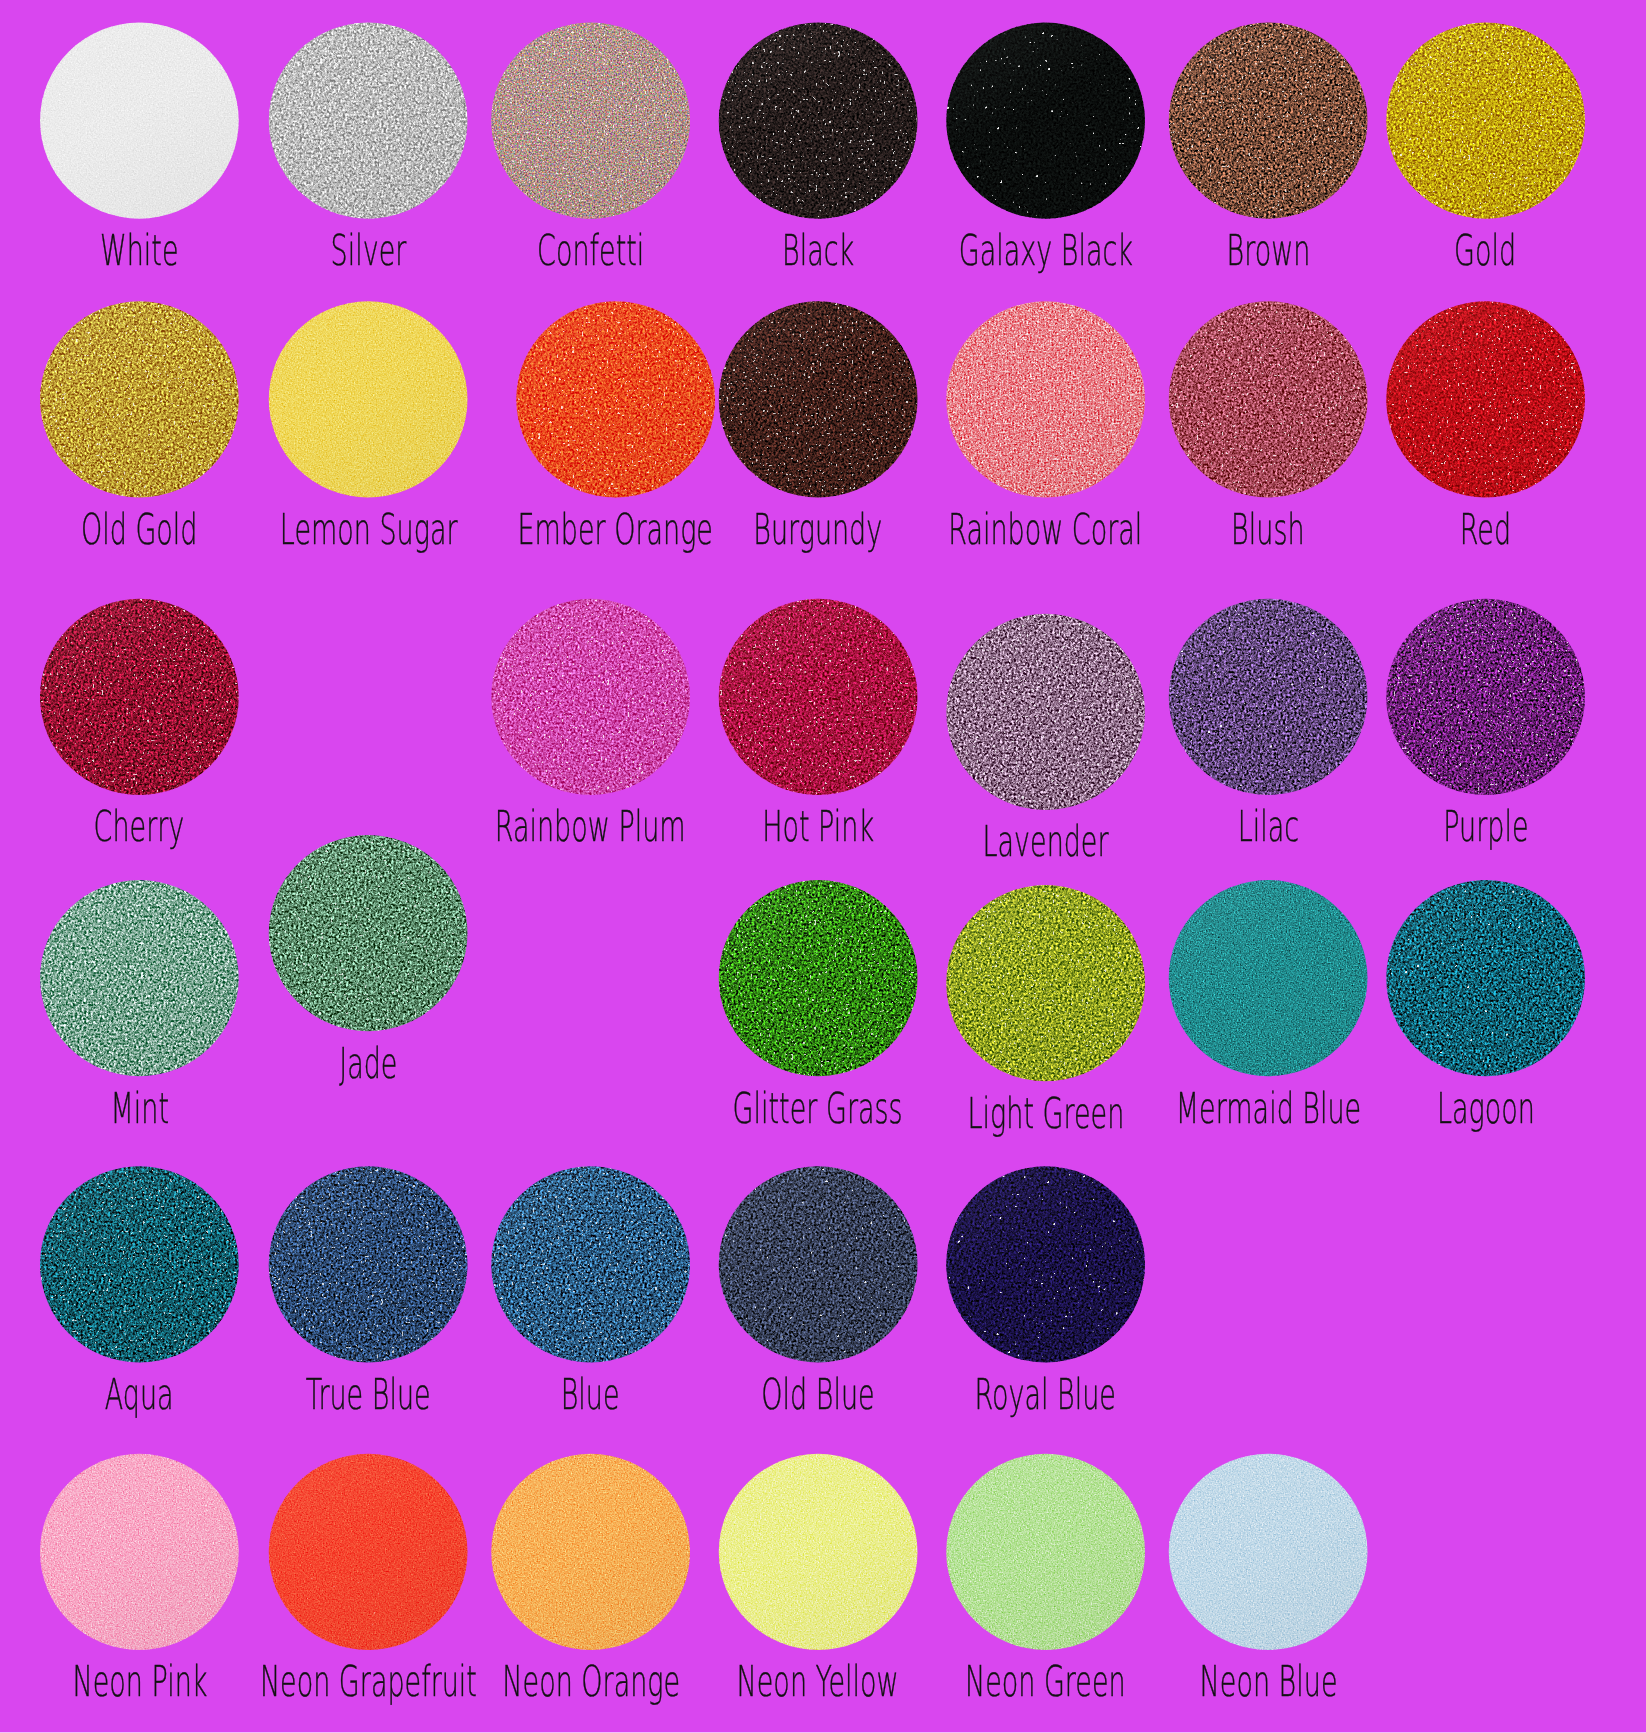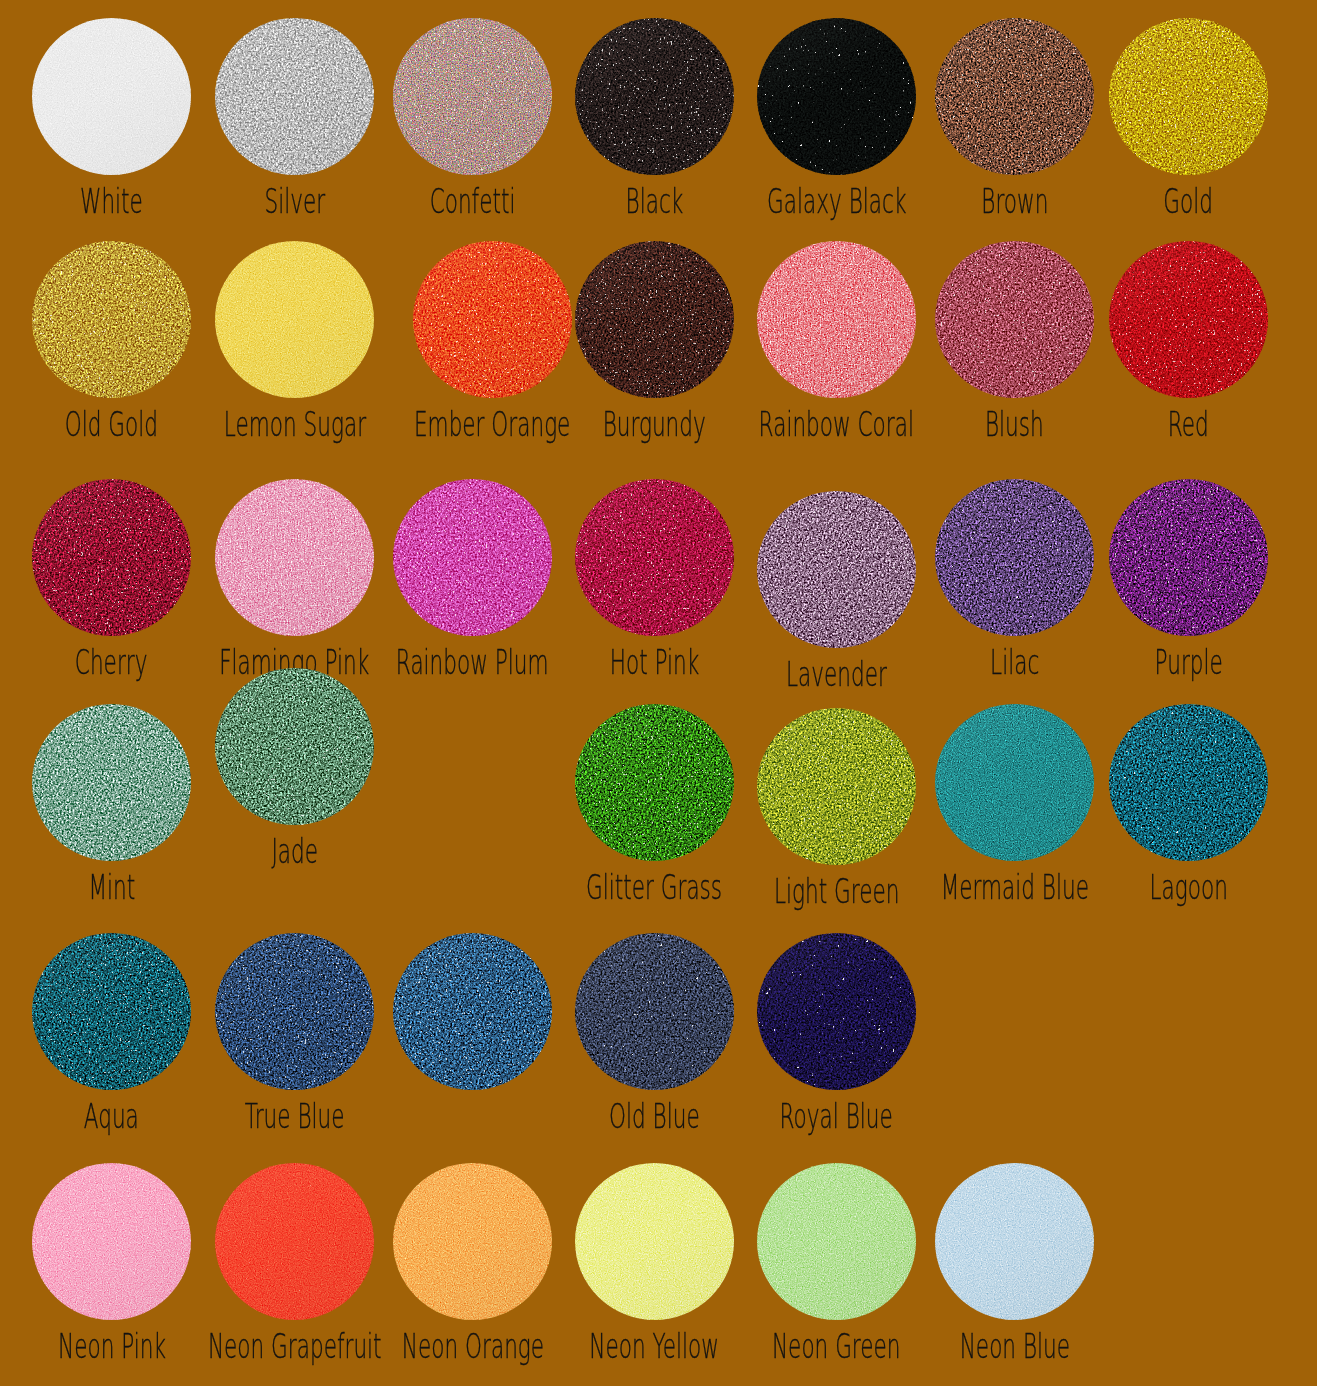--- a/index.html
+++ b/index.html
@@ -1,19 +1,19 @@
 <!DOCTYPE html>
 <html><head>
 <meta charset="utf-8">
 <title>Glitter Colour Swatch Chart</title>
 <style>
   html,body{margin:0;padding:0;background:#ffffff;}
   body{width:1317px;height:1386px;overflow:hidden;background:#ffffff;
        font-family:"DejaVu Sans",sans-serif;}
-  #sheet{position:relative;width:1317px;height:1386px;background:#a16207;overflow:hidden;}
+  #sheet{position:relative;width:1317px;height:1386px;background:#d946ef;overflow:hidden;}
   #filters{position:absolute;left:0;top:0;width:0;height:0;overflow:hidden;}
   .cell{position:absolute;width:159px;height:220px;}
   .swatch{position:relative;width:159px;height:157px;border-radius:50%;
           overflow:hidden;background:#ccc;}
   .swatch .tex{position:absolute;left:0;top:0;width:159px;height:157px;display:block;}
   .swatch .grain{mix-blend-mode:overlay;}
   .swatch .conf{mix-blend-mode:normal;opacity:.82;}
   .swatch .sparkle{}
   .swatch .sheen{position:absolute;left:0;top:0;width:159px;height:157px;
      background:linear-gradient(150deg, rgba(255,255,255,.05) 0%, rgba(255,255,255,0) 45%,
@@ -274,32 +274,20 @@
   <svg class="tex grain" viewBox="638 1707 1590 1570" preserveAspectRatio="none">
           <rect x="-300" y="-300" width="4200" height="4200" filter="url(#gcoarse)"></rect>
         </svg>
   <svg class="tex sparkle" viewBox="799 785 1590 1570" preserveAspectRatio="none" style="opacity:0.8">
           <rect x="-300" y="-300" width="4200" height="4200" filter="url(#spark)"></rect>
         </svg>
  <div class="sheen"></div>
  </div>
  <div class="label"><span>Cherry</span></div>
 </div>
-<div class="cell" style="left:215px;top:479px">
- <div class="swatch" style="background: rgb(234, 160, 189);">
-  <svg class="tex grain" viewBox="955 328 1590 1570" preserveAspectRatio="none">
-          <rect x="-300" y="-300" width="4200" height="4200" filter="url(#gmid)"></rect>
-        </svg>
-  <svg class="tex sparkle" viewBox="1532 1776 1590 1570" preserveAspectRatio="none" style="opacity:0.6">
-          <rect x="-300" y="-300" width="4200" height="4200" filter="url(#spark)"></rect>
-        </svg>
- <div class="sheen"></div>
- </div>
- <div class="label"><span>Flamingo Pink</span></div>
-</div>
 <div class="cell" style="left:393px;top:479px">
  <div class="swatch" style="background: rgb(210, 72, 174);">
   <svg class="tex grain" viewBox="1272 849 1590 1570" preserveAspectRatio="none">
           <rect x="-300" y="-300" width="4200" height="4200" filter="url(#gcoarse)"></rect>
         </svg>
   <svg class="tex sparkle" viewBox="365 867 1590 1570" preserveAspectRatio="none" style="opacity:0.8">
           <rect x="-300" y="-300" width="4200" height="4200" filter="url(#spark)"></rect>
         </svg>
  <div class="sheen"></div>
  </div>
@@ -452,20 +440,21 @@
 <div class="cell" style="left:393px;top:933px">
  <div class="swatch" style="background: rgb(43, 92, 132);">
   <svg class="tex grain" viewBox="10 543 1590 1570" preserveAspectRatio="none">
           <rect x="-300" y="-300" width="4200" height="4200" filter="url(#gcoarse)"></rect>
         </svg>
   <svg class="tex sparkle" viewBox="1127 1441 1590 1570" preserveAspectRatio="none" style="opacity:0.8">
           <rect x="-300" y="-300" width="4200" height="4200" filter="url(#spark)"></rect>
         </svg>
  <div class="sheen"></div>
  </div>
+ <div class="label"><span>Blue</span></div>
 </div>
 <div class="cell" style="left:575px;top:933px">
  <div class="swatch" style="background: rgb(56, 65, 90);">
   <svg class="tex grain" viewBox="327 1064 1590 1570" preserveAspectRatio="none">
           <rect x="-300" y="-300" width="4200" height="4200" filter="url(#gcoarse)"></rect>
         </svg>
   <svg class="tex sparkle" viewBox="1860 532 1590 1570" preserveAspectRatio="none" style="opacity:0.95">
           <rect x="-300" y="-300" width="4200" height="4200" filter="url(#sparkB)"></rect>
         </svg>
  <div class="sheen"></div>

